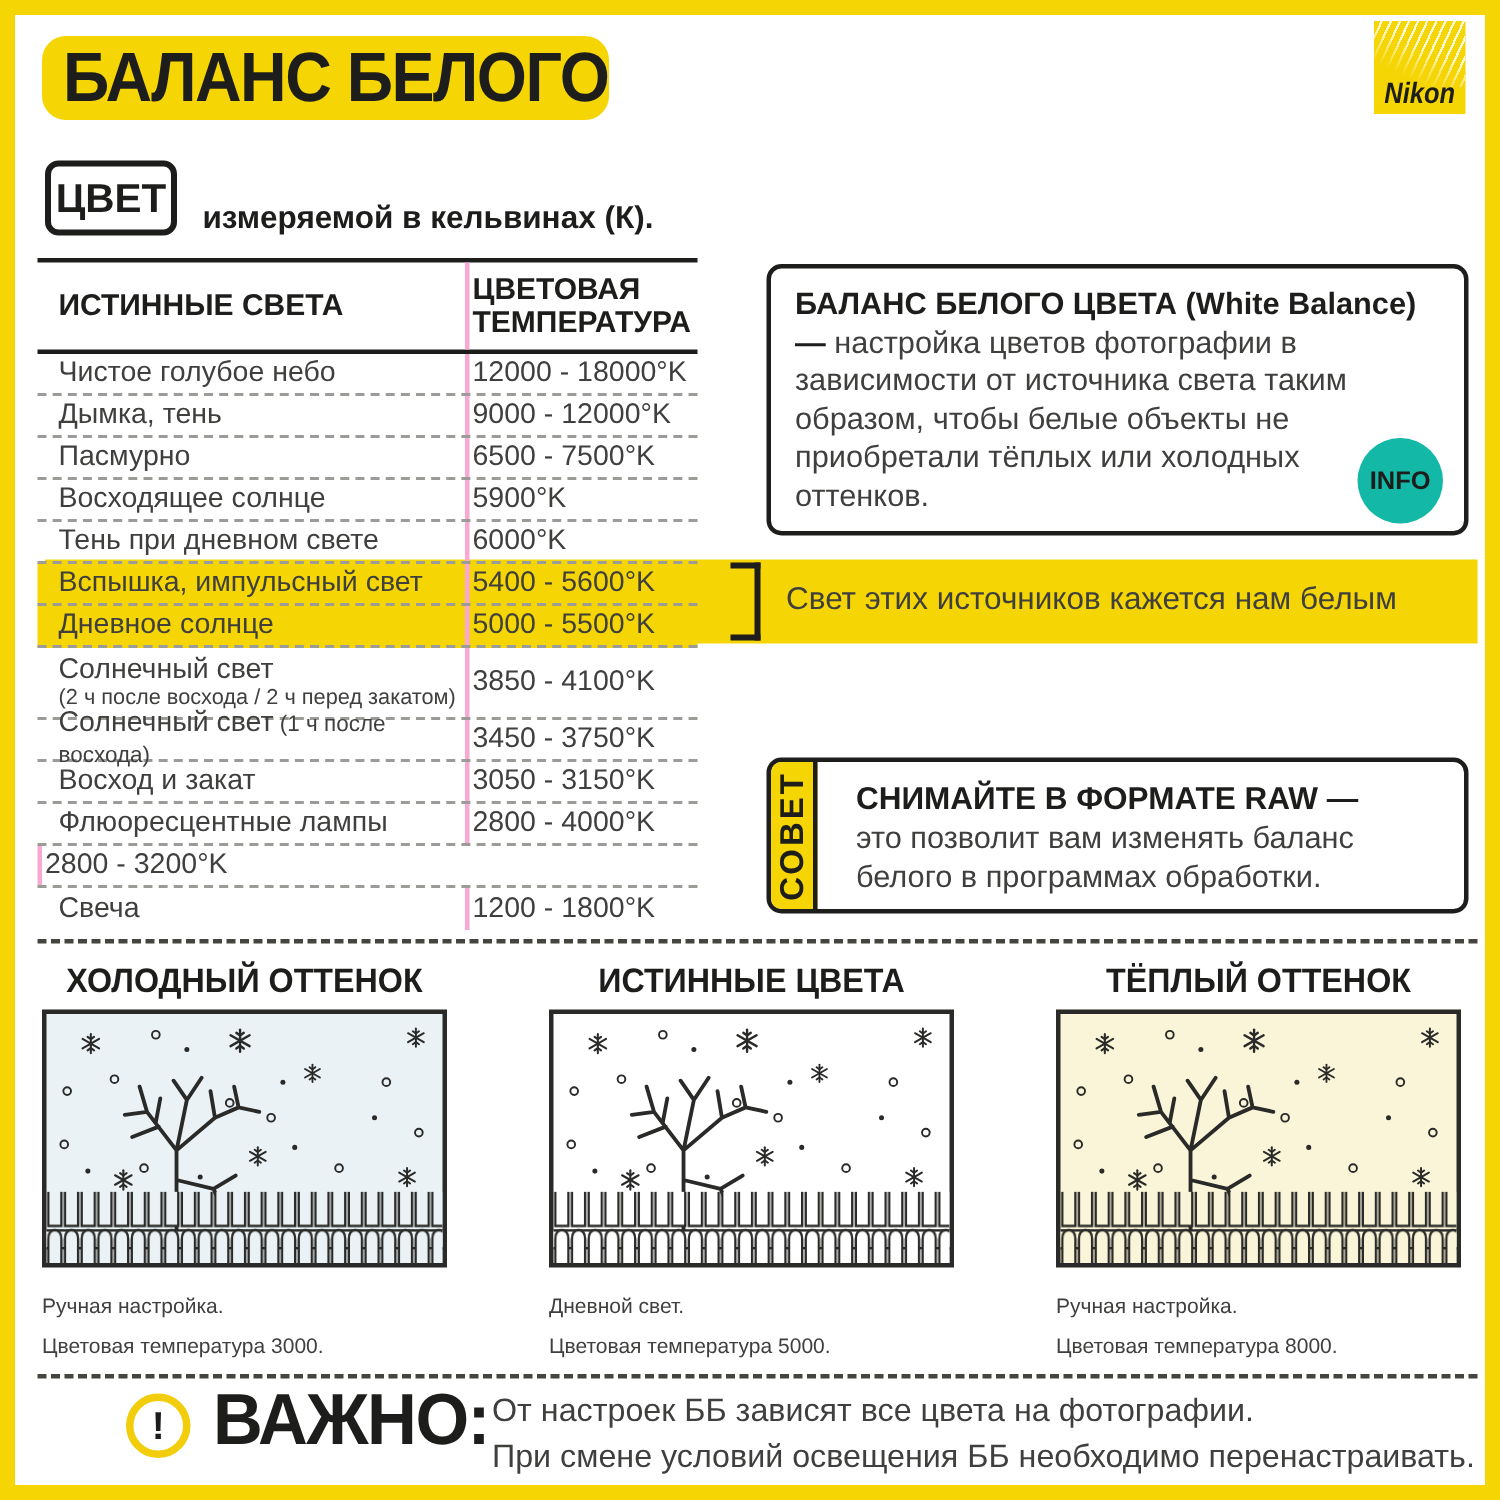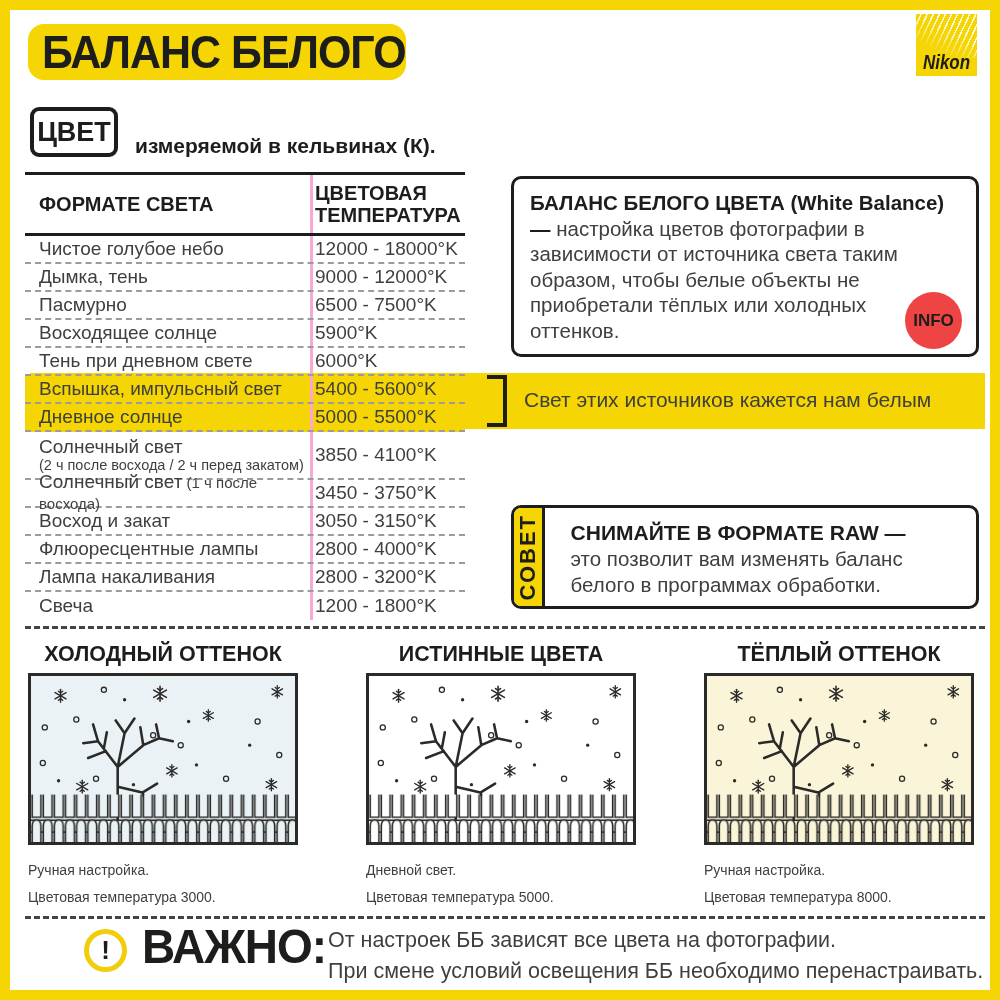--- a/index.html
+++ b/index.html
@@ -41,21 +41,21 @@
   .trow .c1{display:flex;flex-direction:column;justify-content:center;height:100%;line-height:20px;}
   .src-inline{font-size:15px;}
   .src-sub{font-size:14.5px;line-height:15px;}
 
   
   .info-box{position:absolute;left:511px;top:176px;width:468px;min-height:152px;border:3.5px solid #1d1d1b;
             border-radius:10px;background:#fff;padding:11px 16px;box-sizing:border-box;
             font-size:20.5px;line-height:25.5px;color:#3f3f3e;z-index:2;}
   .info-box b{color:#1d1d1b;}
   .info-badge{position:absolute;left:905px;top:292px;width:57px;height:57px;border-radius:50%;
-              background:#ef4444;display:grid;place-items:center;font-weight:900;font-size:17px;
+              background:#14b8a6;display:grid;place-items:center;font-weight:900;font-size:17px;
               color:#1d1d1b;z-index:5;}
 
   
   .note-band{position:absolute;left:30px;top:373px;width:955px;height:56px;background:#f5d503;z-index:1;}
   .bracket{position:absolute;left:487px;top:375px;width:20px;height:52px;box-sizing:border-box;
            border-top:4px solid #1d1d1b;border-right:4px solid #1d1d1b;border-bottom:4px solid #1d1d1b;z-index:3;}
   .note-text{position:absolute;left:524px;top:388px;font-size:21px;color:#3f3f3e;z-index:3;}
 
   
   .tip-box{position:absolute;left:511px;top:505px;width:468px;height:104px;border:3.5px solid #1d1d1b;
@@ -158,21 +158,21 @@
   <div class="color-badge">
     <span>ЦВЕТ</span>
   </div>
   <div class="intro-text">
     <br>
     <span>измеряемой в кельвинах (К).</span>
   </div>
 
   <div class="ltable">
     <div class="thead">
-      <div class="c1">ФОРМАТЕ СВЕТА</div>
+      <div class="c1">ИСТИННЫЕ СВЕТА</div>
       <div class="c2">ЦВЕТОВАЯ ТЕМПЕРАТУРА</div>
     </div>
     <div>
         <div class="trow">
       <div class="c1">
         <span><span class="src-main">Чистое голубое небо</span><span class="src-inline"></span></span>
 
       </div>
       <div class="c2">
             <span class="temp">12000 - 18000°K</span>
@@ -262,24 +262,20 @@
         <div class="trow">
       <div class="c1">
         <span><span class="src-main">Флюоресцентные лампы</span><span class="src-inline"></span></span>
 
       </div>
       <div class="c2">
             <span class="temp">2800 - 4000°K</span>
           </div>
     </div>
         <div class="trow">
-      <div class="c1">
-        <span><span class="src-main">Лампа накаливания</span><span class="src-inline"></span></span>
-
-      </div>
       <div class="c2">
             <span class="temp">2800 - 3200°K</span>
           </div>
     </div>
         <div class="trow last">
       <div class="c1">
         <span><span class="src-main">Свеча</span><span class="src-inline"></span></span>
 
       </div>
       <div class="c2">

